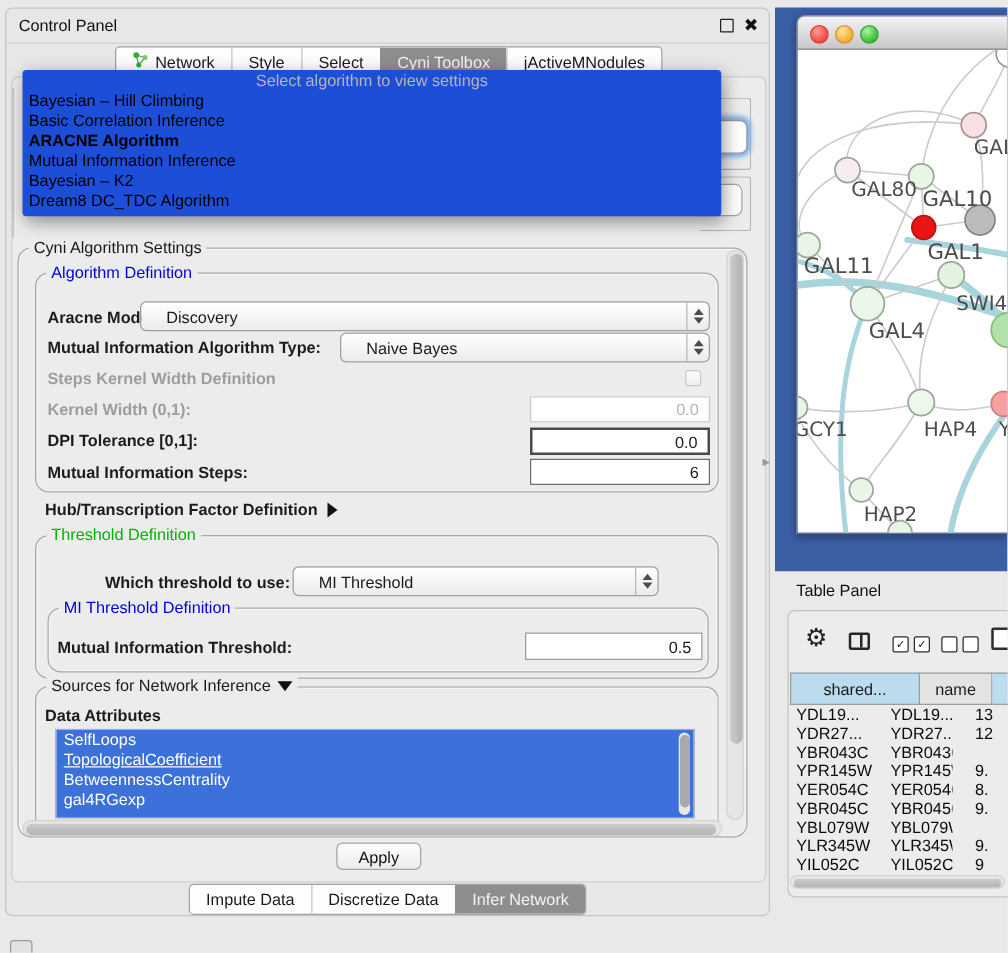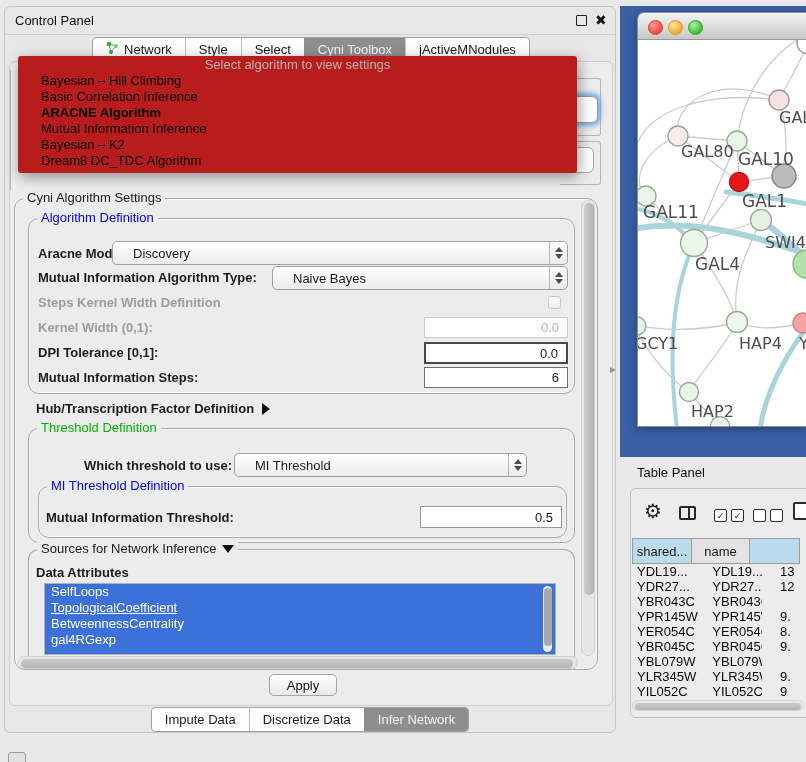--- a/index.html
+++ b/index.html
@@ -41,23 +41,23 @@
   .tfield.dark{border:2px solid #4a4a4a}
   .checkbox{background:linear-gradient(#fcfcfc,#eeeeee);border:1px solid #c9c9c9;border-radius:3px}
   
   .track{background:#e6e6e6;border:1px solid #d2d2d2;border-radius:7px}
   .thumb{background:linear-gradient(90deg,#cdcdcd,#b2b2b2);border-radius:6px}
   .thumb.h{background:linear-gradient(#cdcdcd,#b2b2b2)}
   
   .datalist{background:#fff;border:1px solid #b2b2b2;overflow:hidden}
   .datalist .li{height:16px;line-height:16px;padding-left:6px;font-size:13px;color:#fff;white-space:nowrap}
   
-  .popup{background:#b91c1c;box-shadow:2px 4px 14px rgba(0,0,0,.4);border-radius:3px;z-index:50}
+  .popup{background:#1d4ed8;box-shadow:2px 4px 14px rgba(0,0,0,.4);border-radius:3px;z-index:50}
   .popup .prompt{color:#b5b5b5;text-align:center;font-size:13px;height:17px;line-height:17px}
-  .popup .it{font-size:13px;height:16px;line-height:16px;padding-left:23px;color:#000;white-space:nowrap}
+  .popup .it{font-size:13px;height:16px;line-height:16px;padding-left:5px;color:#000;white-space:nowrap}
   .popup .it.b{font-weight:bold}
   
   .btn{background:linear-gradient(#fefefe,#ebebeb);border:1px solid #a5a5a5;border-radius:5px;font-size:13px;display:flex;align-items:center;justify-content:center;color:#111}
   
   .net-win{border:1px solid #8f8f8f;border-right:none;border-radius:7px 0 0 0;overflow:hidden;box-shadow:0 2px 8px rgba(0,0,0,.35)}
   .net-title{height:26px;background:linear-gradient(#f4f4f4,#c7c7c7);border-bottom:1px solid #999;position:relative}
   .tl{position:absolute;top:6.5px;width:13px;height:13px;border-radius:50%}
   .tl.red{background:radial-gradient(circle at 35% 30%,#ff9d95,#f04a41 70%);border:1px solid #d83a32}
   .tl.yellow{background:radial-gradient(circle at 35% 30%,#ffe6a0,#f3ab2f 70%);border:1px solid #d6952a}
   .tl.green{background:radial-gradient(circle at 35% 30%,#b3f0a4,#35c036 70%);border:1px solid #2da32e}
@@ -301,21 +301,21 @@
 <div class="abs" style="left:714px;top:509px;display:flex;gap:4px">
   <span class="mini-sq">✓</span>
     <span class="mini-sq">✓</span>
 </div>
 <div class="abs" style="left:753px;top:509px;display:flex;gap:4px">
   <span class="mini-sq"></span>
     <span class="mini-sq"></span>
 </div>
 <div class="abs" style="left:793px;top:502px;width:17px;height:18px;border:2px solid #2e2e2e;border-radius:2px;background:#fff"></div>
 <div class="abs" id="tbl-head" style="left:632px;top:538px;display:flex">
-    <div class="thc first" style="width: 60px; background: rgb(186, 220, 236);">shared...</div>
+    <div class="thc first" style="width: 104px; background: rgb(186, 220, 236);">shared...</div>
     <div class="thc" style="width: 58px; background: rgb(227, 227, 227);">name</div>
     <div class="thc" style="width: 50px; background: rgb(186, 220, 236);"></div>
   </div>
 <div class="abs" id="tbl-rows" style="left:632px;top:564px;width:178px;height:134px;overflow:hidden">
     <div class="trow">
       <div class="tc" style="width: 80px;">YDL19...</div>
       <div class="tc" style="width: 58px;">YDL19...</div>
       <div class="tc" style="width: 50px; padding-left: 18px;">13</div>
     </div>
     <div class="trow">

